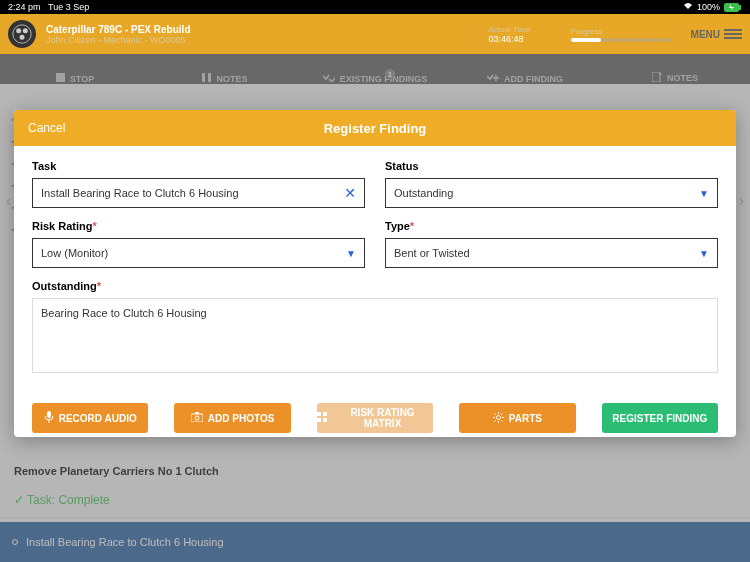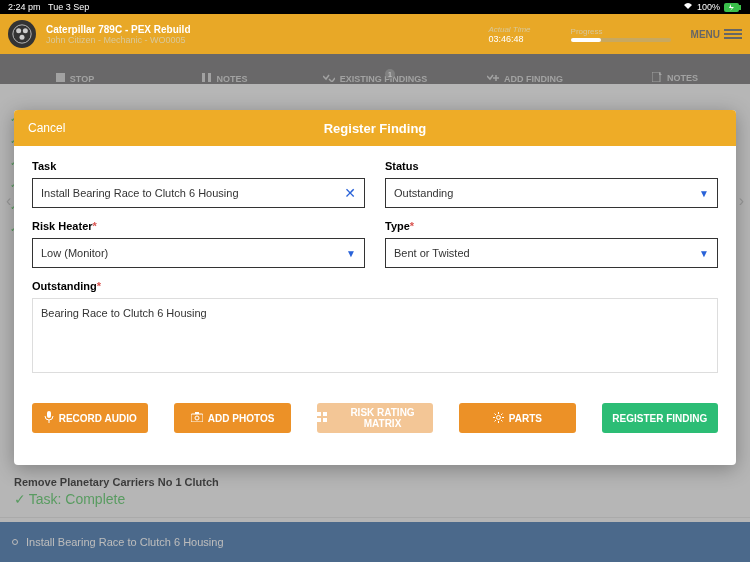--- a/index.html
+++ b/index.html
@@ -30,21 +30,21 @@
     .hamburger span { width: 18px; height: 2px; background: #666; }
     
     
     .toolbar { background: #5a595a; height: 30px; display: flex; align-items: flex-end; color: #ccc; font-size: 9px; font-weight: 600; }
     .toolbar-item { flex: 1; display: flex; align-items: center; justify-content: center; gap: 5px; position: relative; }
     .toolbar .badge { position: absolute; top: -4px; right: 55px; width: 10px; height: 10px; background: #888; border-radius: 50%; display: flex; align-items: center; justify-content: center; font-size: 7px; color: #fff; }
     
     
     .main-area { position: relative; background: #f5f5f5; height: 478px; }
     .task-item { border-bottom: 1px solid #ddd; padding: 10px 4px; font-size: 11px; font-weight: 600; }
-    .task-complete { color: #3abf4a; font-size: 14px; font-weight: normal; margin-top: 3px; }
+    .task-complete { color: #3abf4a; font-size: 12px; font-weight: normal; margin-top: 16px; }
     .task-check { color: #3abf4a; margin-right: 3px; }
     
     .current-task { background: #1e5a9e; color: #fff; padding: 14px 12px; font-size: 11px; display: flex; align-items: center; gap: 8px; position: absolute; bottom: 0; left: 0; right: 0; }
     .current-dot { width: 6px; height: 6px; border: 1px solid #fff; border-radius: 50%; }
     
     .tools-card { position: absolute; right: 10px; top: 440px; width: 230px; background: #fff; border: 1px solid #ddd; border-radius: 3px; padding: 10px; font-size: 10px; color: #666; }
     
     
     .overlay { position: absolute; top: 54px; left: 0; right: 0; height: 508px; background: rgba(120,120,120,0.5); z-index: 10; }
     
@@ -58,21 +58,21 @@
     .form-col { flex: 1; }
     .form-label { font-size: 11px; font-weight: 600; margin-bottom: 6px; display: block; }
     .required { color: #d9534f; font-size: 11px; }
     .form-input { width: 100%; height: 30px; border: 1px solid #333; padding: 0 8px; font-size: 11px; display: flex; align-items: center; justify-content: space-between; background: #fff; }
     .form-input-text { color: #333; }
     .form-select { position: relative; }
     .select-arrow { color: #2962d8; font-size: 10px; }
     .clear-x { color: #2962d8; font-size: 14px; font-weight: 300; }
     .form-textarea { width: 100%; height: 75px; border: 1px solid #ddd; padding: 8px; font-size: 11px; color: #333; resize: none; font-family: inherit; }
     
-    .modal-footer { display: flex; gap: 26px; padding: 0 18px 32px; border-radius: 15px; }
+    .modal-footer { display: flex; gap: 26px; padding: 0 18px 4px; border-radius: 15px; }
     .btn { flex: 1; height: 30px; border: none; border-radius: 3px; font-size: 10px; font-weight: 600; color: #fff; display: flex; align-items: center; justify-content: center; gap: 5px; cursor: pointer; }
     .btn-orange { background: #ec9127; }
     .btn-orange-light { background: #f3c696; color: #fff; }
     .btn-green { background: #2cbd75; }
     
     
     .bg-nav { position: absolute; top: 108px; width: 100%; display: flex; justify-content: space-between; padding: 0 6px; font-size: 16px; color: #bbb; z-index: 5; }
     
     .bg-task-line { height: 22px; padding: 4px 10px; }
     .bg-task-line .check { color: #3abf4a; font-size: 10px; }
@@ -222,21 +222,21 @@
       <div class="form-col">
         <label class="form-label">Status</label>
         <div class="form-input form-select">
           <span class="form-input-text">Outstanding</span>
           <span class="select-arrow">▼</span>
         </div>
       </div>
     </div>
     <div class="form-row">
       <div class="form-col">
-        <label class="form-label"><span>Risk Heater</span><span class="required">*</span></label>
+        <label class="form-label"><span>Risk Rating</span><span class="required">*</span></label>
         <div class="form-input form-select">
           <span class="form-input-text">Low (Monitor)</span>
           <span class="select-arrow">▼</span>
         </div>
       </div>
       <div class="form-col">
         <label class="form-label"><span>Type</span><span class="required">*</span></label>
         <div class="form-input form-select">
           <span class="form-input-text">Bent or Twisted</span>
           <span class="select-arrow">▼</span>

